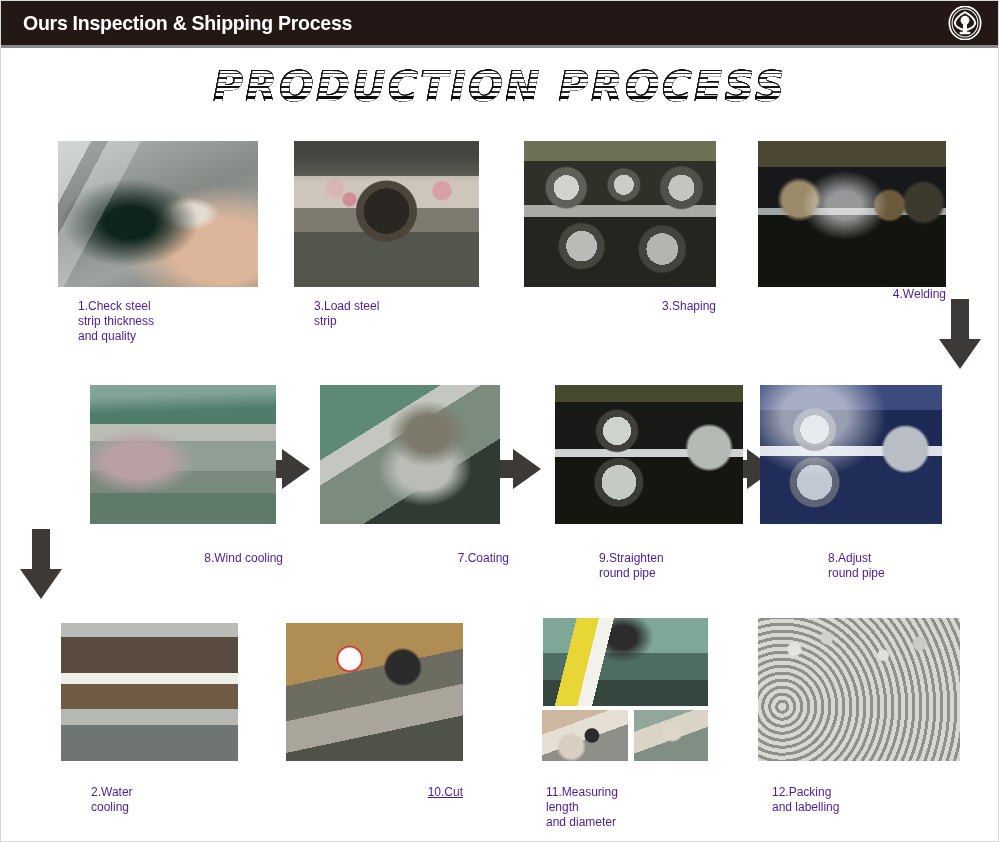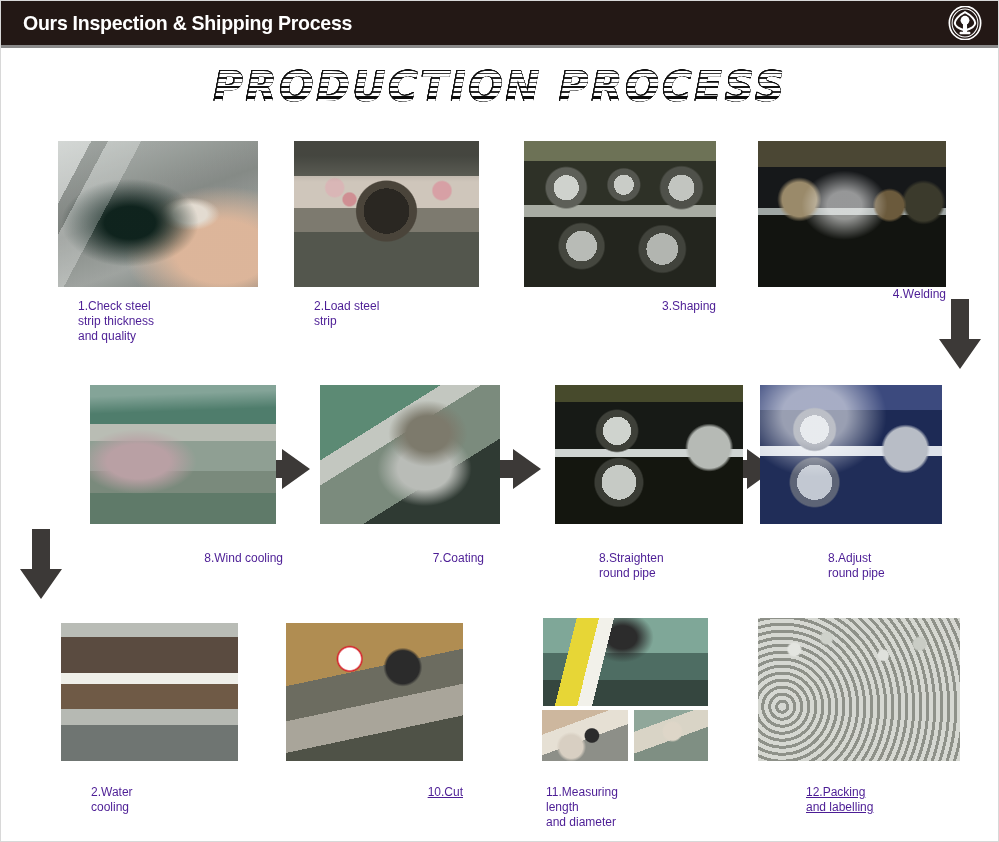--- a/index.html
+++ b/index.html
@@ -219,21 +219,21 @@
   </div>
 
   <div class="arrow" style="left:243px;top:310px;width:66px;height:40px;">
     <svg width="66" height="40" viewBox="0 0 66 40">
       <polygon points="0,11 38,11 38,0 66,20 38,40 38,29 0,29" fill="#3c3937"></polygon>
     </svg>
   </div>
 
   <div class="cell">
     <div class="photo ph2" style="left:293px;top:2px;width:185px;height:146px;"></div>
-    <div class="caption left" style="left:313px;top:160px;width:175px;">2.Load steel
+    <div class="caption left" style="left:313px;top:160px;width:175px;">3.Load steel
    strip</div>
   </div>
 
   <div class="arrow" style="left:474px;top:310px;width:66px;height:40px;">
     <svg width="66" height="40" viewBox="0 0 66 40">
       <polygon points="0,11 38,11 38,0 66,20 38,40 38,29 0,29" fill="#3c3937"></polygon>
     </svg>
   </div>
 
   <div class="cell">
@@ -262,26 +262,26 @@
 
 <div class="row" id="row2">
 
   <div class="cell">
     <div class="photo ph5" style="left:65px;top:2px;width:186px;height:139px;"></div>
     <div class="caption center" style="left:58px;top:168px;width:200px;">8.Wind cooling</div>
   </div>
 
   <div class="cell">
     <div class="photo ph6" style="left:295px;top:2px;width:180px;height:139px;"></div>
-    <div class="caption center" style="left:279px;top:168px;width:180px;">7.Coating</div>
+    <div class="caption center" style="left:304px;top:168px;width:180px;">7.Coating</div>
   </div>
 
   <div class="cell">
     <div class="photo ph7" style="left:530px;top:2px;width:188px;height:139px;"></div>
-    <div class="caption left" style="left:574px;top:168px;width:180px;">8.Straighten
+    <div class="caption left" style="left:574px;top:168px;width:180px;">9.Straighten
    round pipe</div>
   </div>
 
   <div class="cell">
     <div class="photo ph8" style="left:735px;top:2px;width:182px;height:139px;"></div>
     <div class="caption left" style="left:803px;top:168px;width:180px;">8.Adjust
   round pipe</div>
   </div>
 
 </div>
@@ -309,17 +309,17 @@
     <div class="photo ph11a" style="left:542px;top:11px;width:165px;height:88px;"></div>
     <div class="photo ph11b" style="left:541px;top:709px;width:86px;height:51px;top:103px;"></div>
     <div class="photo ph11c" style="left:633px;top:103px;width:74px;height:51px;"></div>
     <div class="caption left" style="left:545px;top:178px;width:190px;">11.Measuring
     length
     and diameter</div>
   </div>
 
   <div class="cell">
     <div class="photo ph12" style="left:757px;top:11px;width:202px;height:143px;"></div>
-    <div class="caption left" style="left:805px;top:178px;width:190px;text-decoration:underline;">12.Packing
+    <div class="caption left" style="left:771px;top:178px;width:190px;">12.Packing
     and labelling</div>
   </div>
 
 </div>
 
 </body></html>

